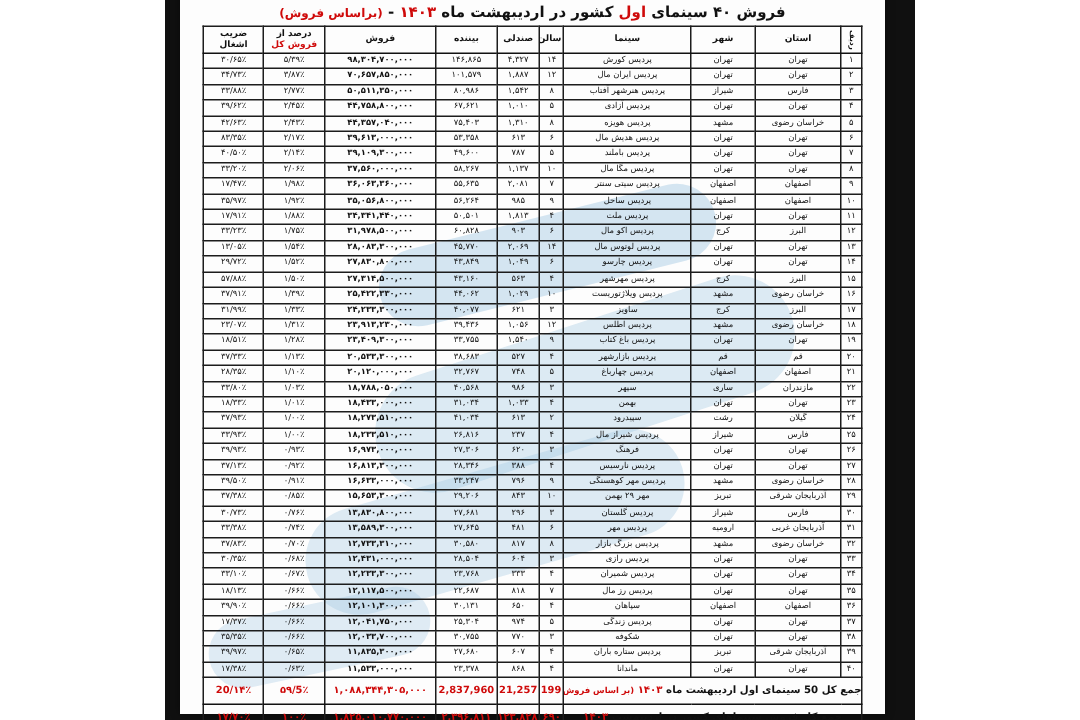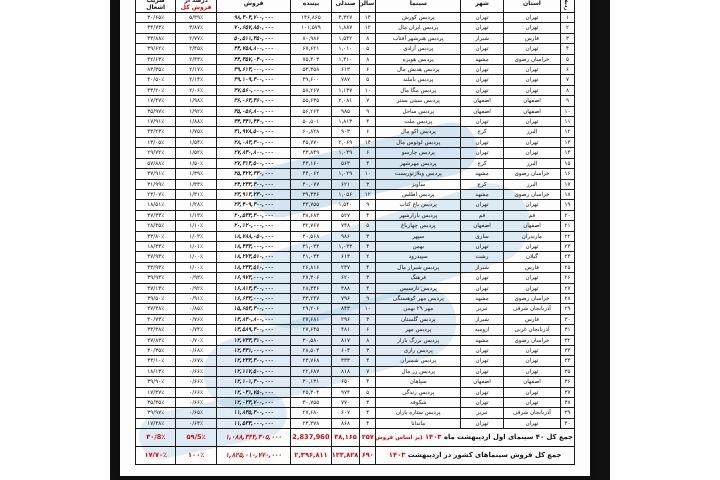--- a/index.html
+++ b/index.html
@@ -18,41 +18,42 @@
   .wm3{top:318px;left:80px;width:260px;height:72px;transform:rotate(-16deg);opacity:.32;}
   .wm4{top:408px;left:18px;width:150px;height:46px;transform:rotate(-12deg);opacity:.30;}
   table.tbl{position:relative;z-index:1;border-collapse:collapse;margin:0 auto;width:440px;
             direction:rtl;table-layout:fixed;}
   .tbl th,.tbl td{border:0.6px solid #1c1c1c;padding:0 1px;text-align:center;color:#111;
                   overflow:hidden;white-space:nowrap;background:transparent;}
   .tbl thead th{height:17px;font-size:6px;line-height:1.05;font-weight:bold;border-bottom:1.4px solid #111;}
   .tbl thead th .red{color:#cf0a0a;}
   .tbl thead th.rot span{display:inline-block;transform:rotate(90deg);font-size:5px;}
   .tbl tbody.data td{height:9.4px;font-size:5.6px;line-height:9.4px;}
-  .tbl td.c-forush{font-weight:bold;font-style:italic;}
+  .tbl td.c-forush{font-weight:bold;}
   .tbl td.c-cinema{font-size:5.4px;}
   .tbl td.c-ostan{font-size:5.2px;}
   .tbl tbody.foot td{height:17px;font-size:6.6px;line-height:1.1;font-weight:bold;
                      border-top:1.3px solid #111;border-bottom:1.3px solid #111;}
   .tbl tbody.foot td.num{color:#cf0a0a;}
   .tbl tbody.foot td.lbl{font-size:6.8px;color:#111;}
   .tbl tbody.foot td.lbl .red{color:#cf0a0a;}
   .tbl tbody.foot td.lbl .small{font-size:5.6px;}
 </style>
 </head>
 <body>
 
 <div class="canvas">
   <div class="photo">
     <div class="page">
       <div class="wm wm1"></div>
       <div class="wm wm2"></div>
       <div class="wm wm3"></div>
       <div class="wm wm4"></div>
 
+      <div class="title" id="title"><span>فروش ۴۰ سینمای </span><span class="red">اول</span><span> کشور در اردیبهشت ماه </span><span class="red">۱۴۰۳</span><span> - </span><span class="red small">(براساس فروش)</span></div>
 
       <table class="tbl" dir="rtl">
         <colgroup id="cols">
             <col style="width: 13px;">
             <col style="width: 54px;">
             <col style="width: 40px;">
             <col style="width: 80px;">
             <col style="width: 15px;">
             <col style="width: 27px;">
             <col style="width: 38px;">
@@ -551,27 +552,27 @@
               <td class="c-salon">۴</td>
               <td class="c-sandali">۸۶۸</td>
               <td class="c-binandeh">۲۳,۳۷۸</td>
               <td class="c-forush">۱۱,۵۳۳,۰۰۰,۰۰۰</td>
               <td class="c-darsad">۰/۶۳٪</td>
               <td class="c-zarib">۱۷/۳۸٪</td>
             </tr>
           </tbody>
         <tbody class="foot" id="foot-rows">
             <tr>
-              <td class="lbl" colspan="4"><span>جمع کل ۴۰ سینمای اول اردیبهشت ماه </span><span class="red">۱۴۰۳</span><span> </span><span class="red small">(بر اساس فروش)</span></td>
-              <td class="num c-salon">۲۵۷</td>
-              <td class="num c-sandali">۳۸,۱۶۵</td>
+              <td class="lbl" colspan="4"><span>جمع کل 50 سینمای اول اردیبهشت ماه </span><span class="red">۱۴۰۳</span><span> </span><span class="red small">(بر اساس فروش)</span></td>
+              <td class="num c-salon">199</td>
+              <td class="num c-sandali">21,257</td>
               <td class="num c-binandeh">2,837,960</td>
               <td class="num c-forush">۱,۰۸۸,۳۴۴,۳۰۵,۰۰۰</td>
               <td class="num c-darsad">۵۹/5٪</td>
-              <td class="num c-zarib">۳۰/8٪</td>
+              <td class="num c-zarib">20/۱۴٪</td>
             </tr>
             <tr>
               <td class="lbl" colspan="4"><span>جمع کل فروش سینماهای کشور در اردیبهشت </span><span class="red">۱۴۰۳</span></td>
               <td class="num c-salon">۶۹۰</td>
               <td class="num c-sandali">۱۲۳,۸۲۸</td>
               <td class="num c-binandeh">۲,۳۹۶,۸۱۱</td>
               <td class="num c-forush">۱,۸۲۵,۰۱۰,۷۷۰,۰۰۰</td>
               <td class="num c-darsad">۱۰۰٪</td>
               <td class="num c-zarib">۱۷/۷۰٪</td>
             </tr>

